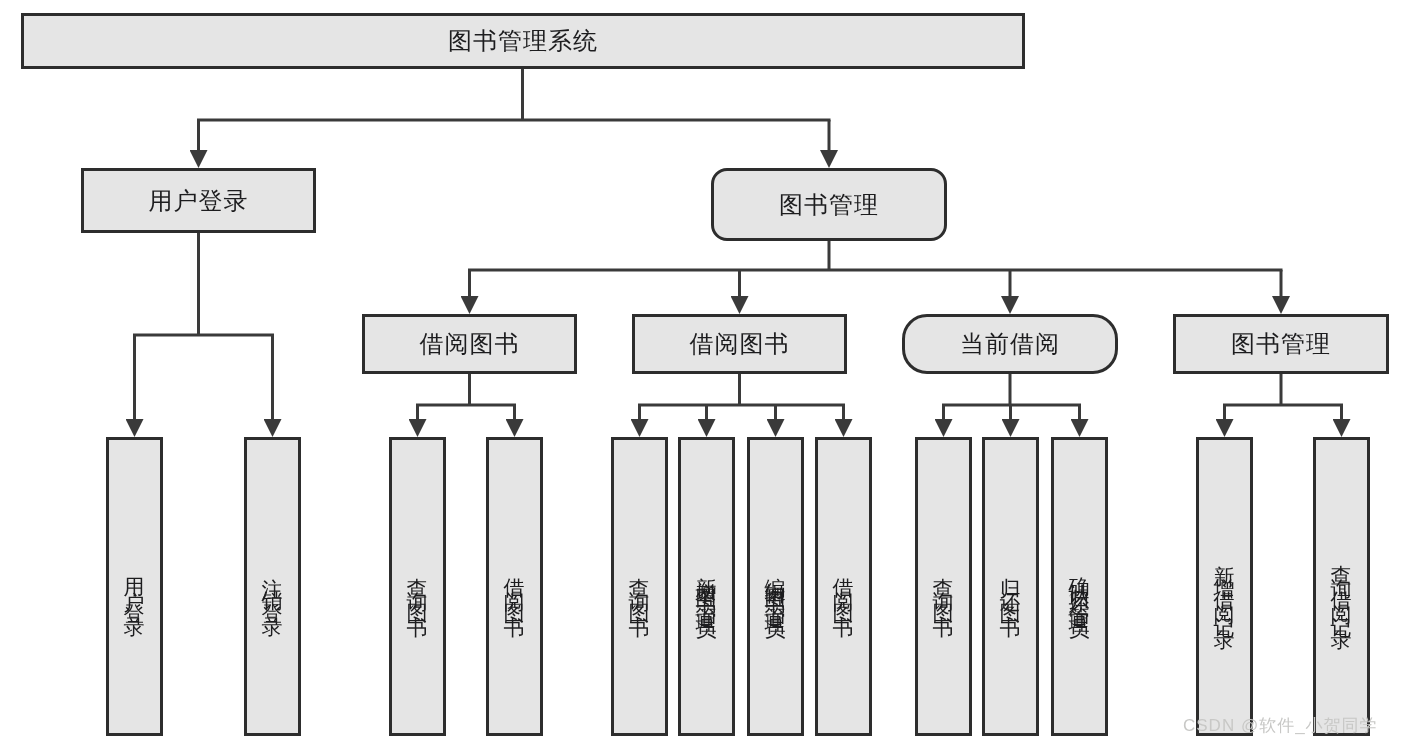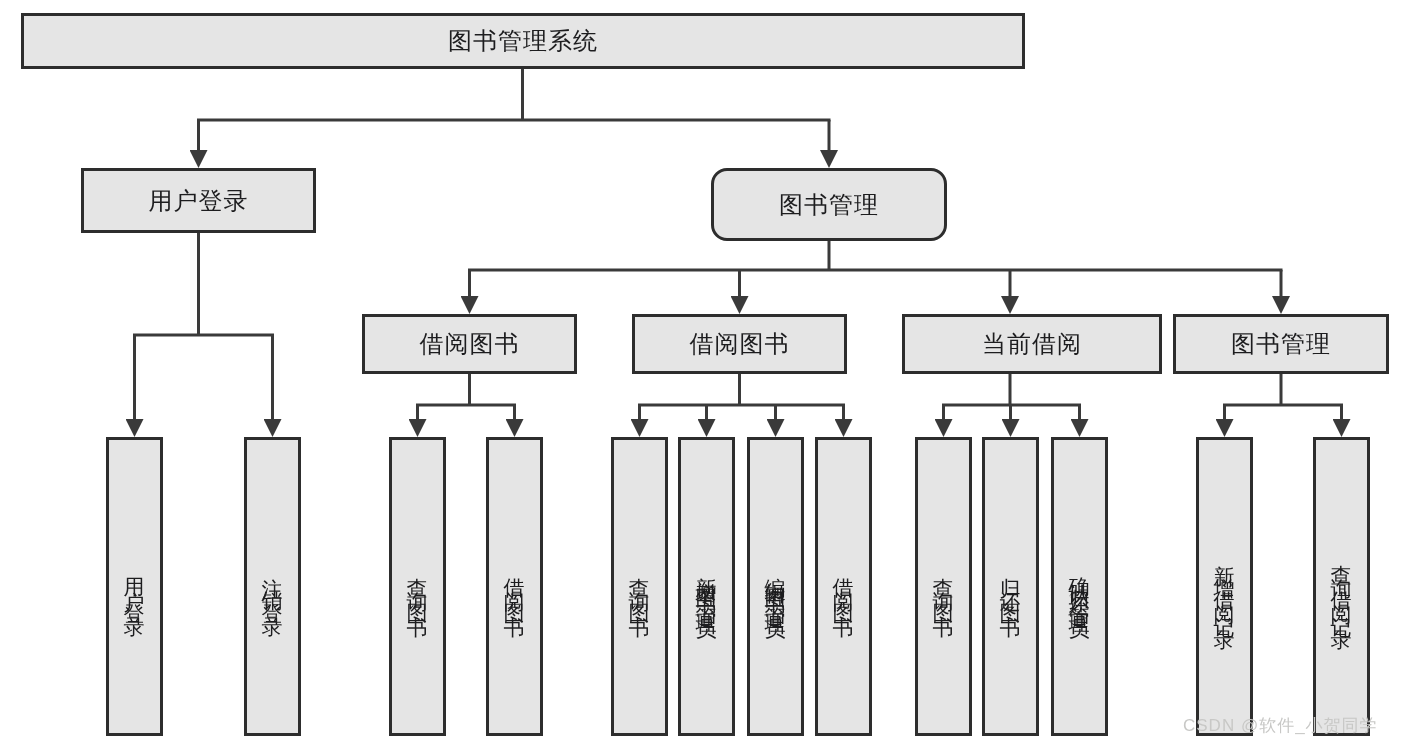--- a/index.html
+++ b/index.html
@@ -22,21 +22,21 @@
     color: #1d1d1f;
     z-index: 2;
   }
   .hbox { font-size: 24px; letter-spacing: 1px; }
   .root  { left: 21px;  top: 13px;  width: 1004px; height: 56px; }
   .l2a   { left: 81px;  top: 168px; width: 235px;  height: 65px; }
   .l2b   { left: 711px; top: 168px; width: 236px;  height: 73px; border-radius: 16px; }
   .l3    { top: 314px; height: 60px; }
   .g1 { left: 362px;  width: 215px; }
   .g2 { left: 632px;  width: 215px; }
-  .g3 { left: 902px;  width: 260px; }
+  .g3 { left: 902px;  width: 216px; border-radius: 25px; }
   .g4 { left: 1173px; width: 216px; }
   .leaf { top: 437px; width: 57px; height: 299px; }
   .vtext {
     writing-mode: vertical-rl;
     text-orientation: mixed;
     font-size: 21px;
     letter-spacing: 13px;
     color: #1d1d1f;
     line-height: 1;
   }

